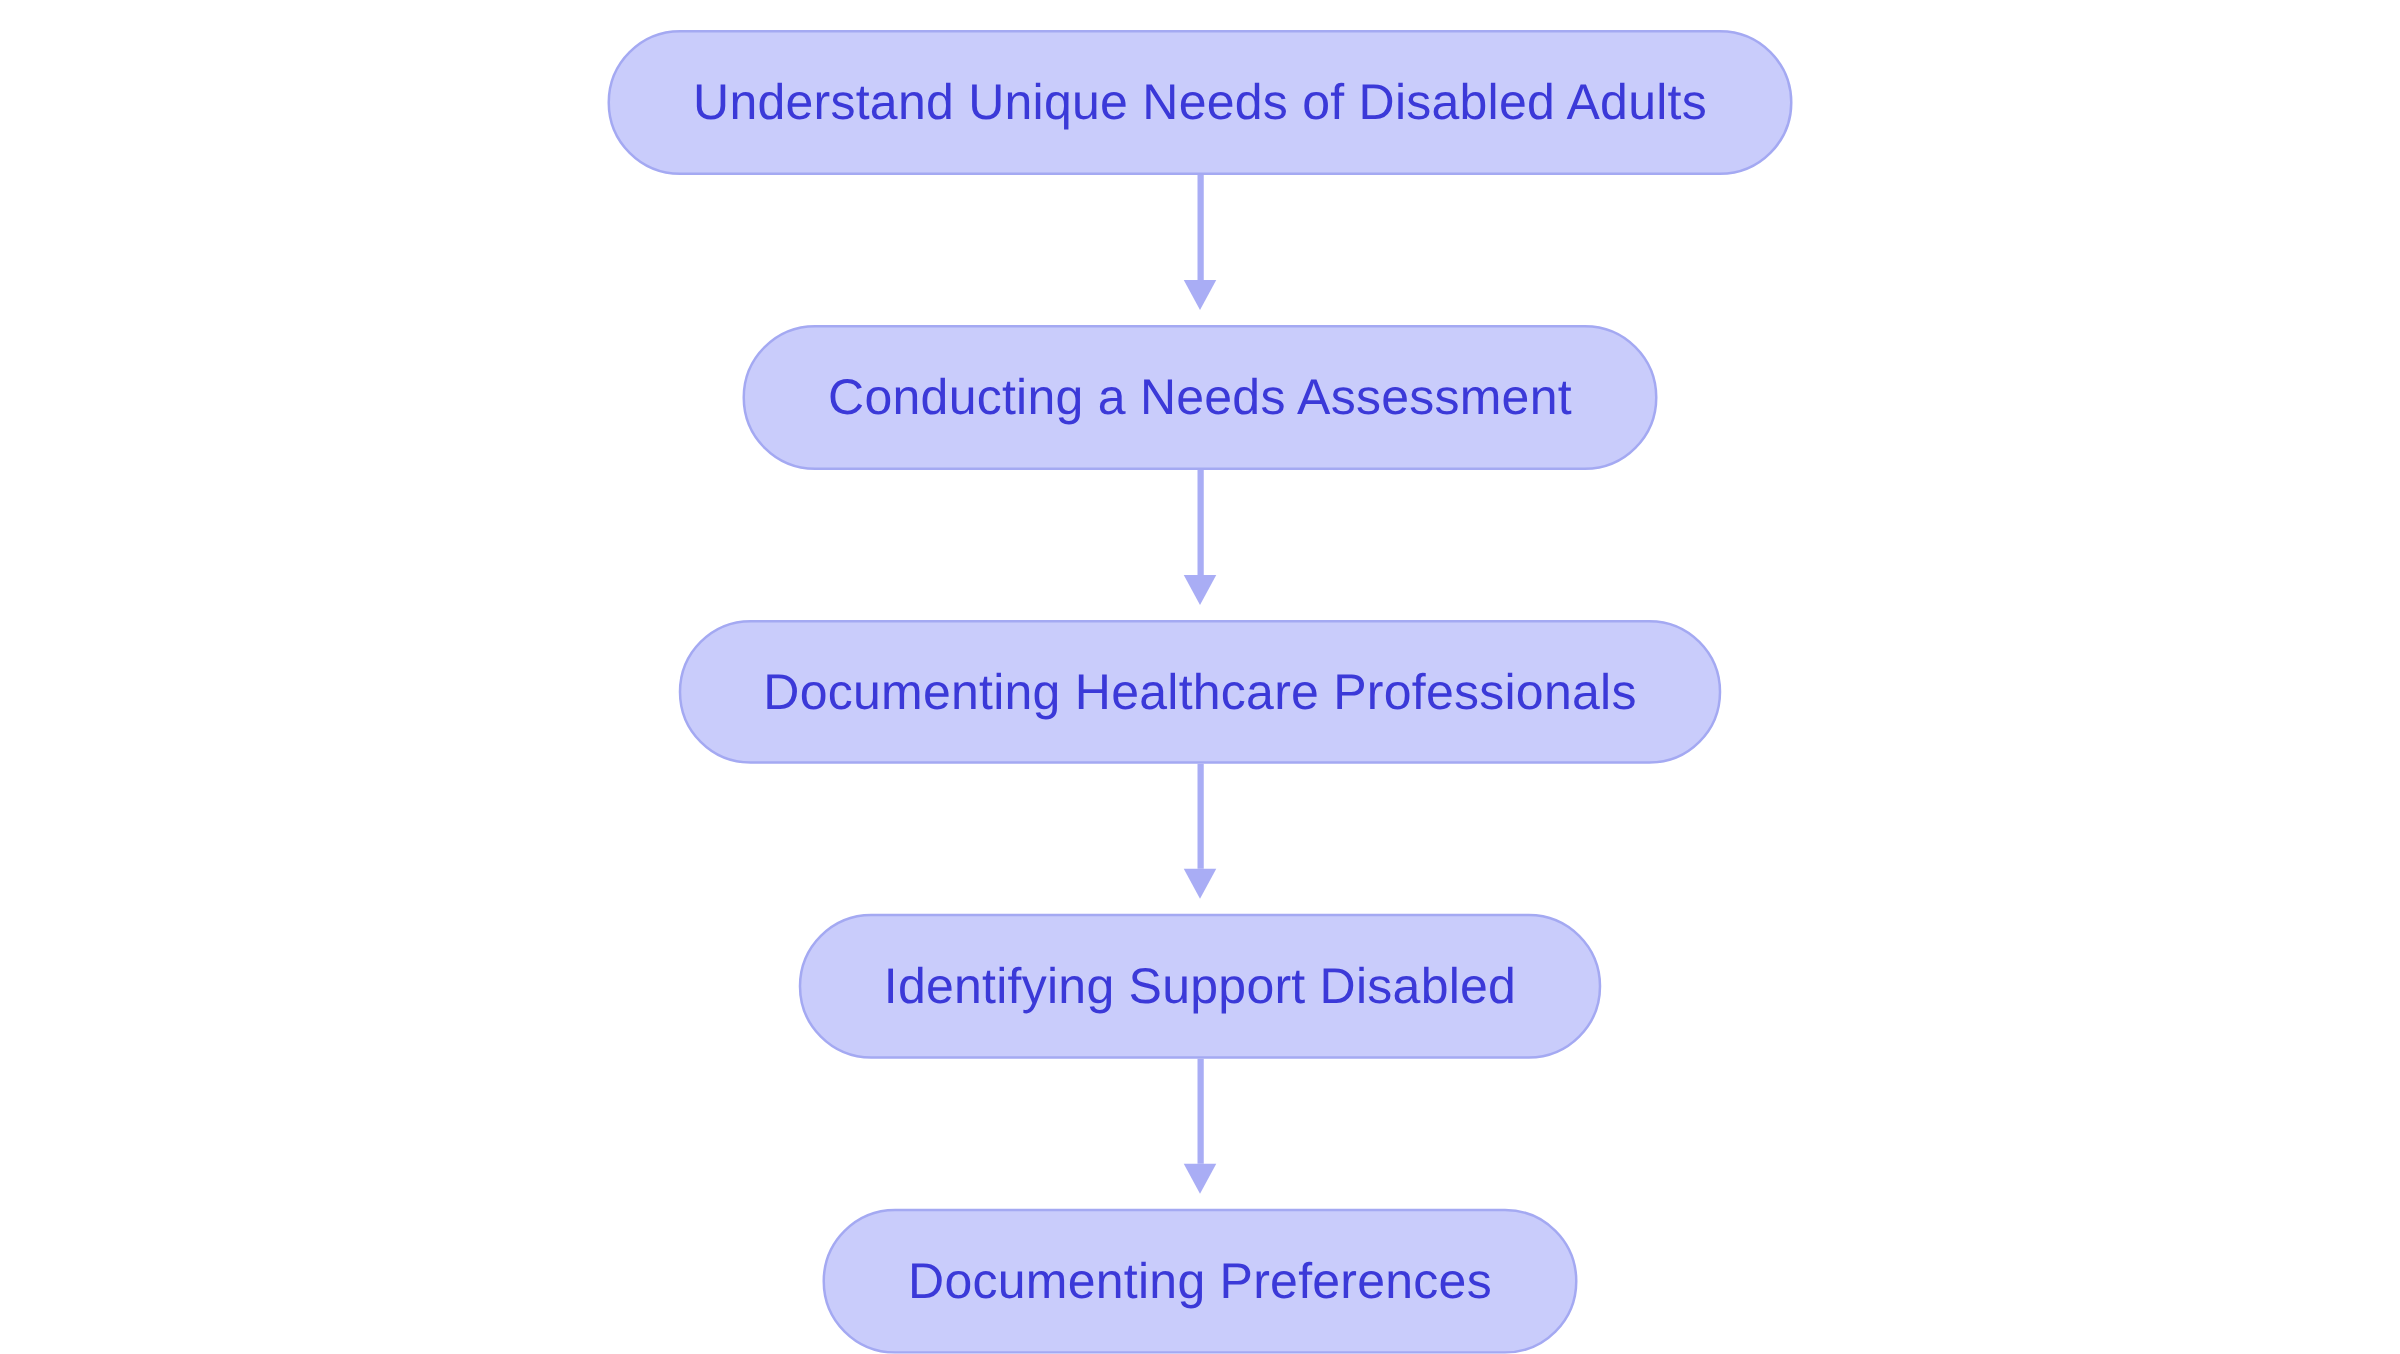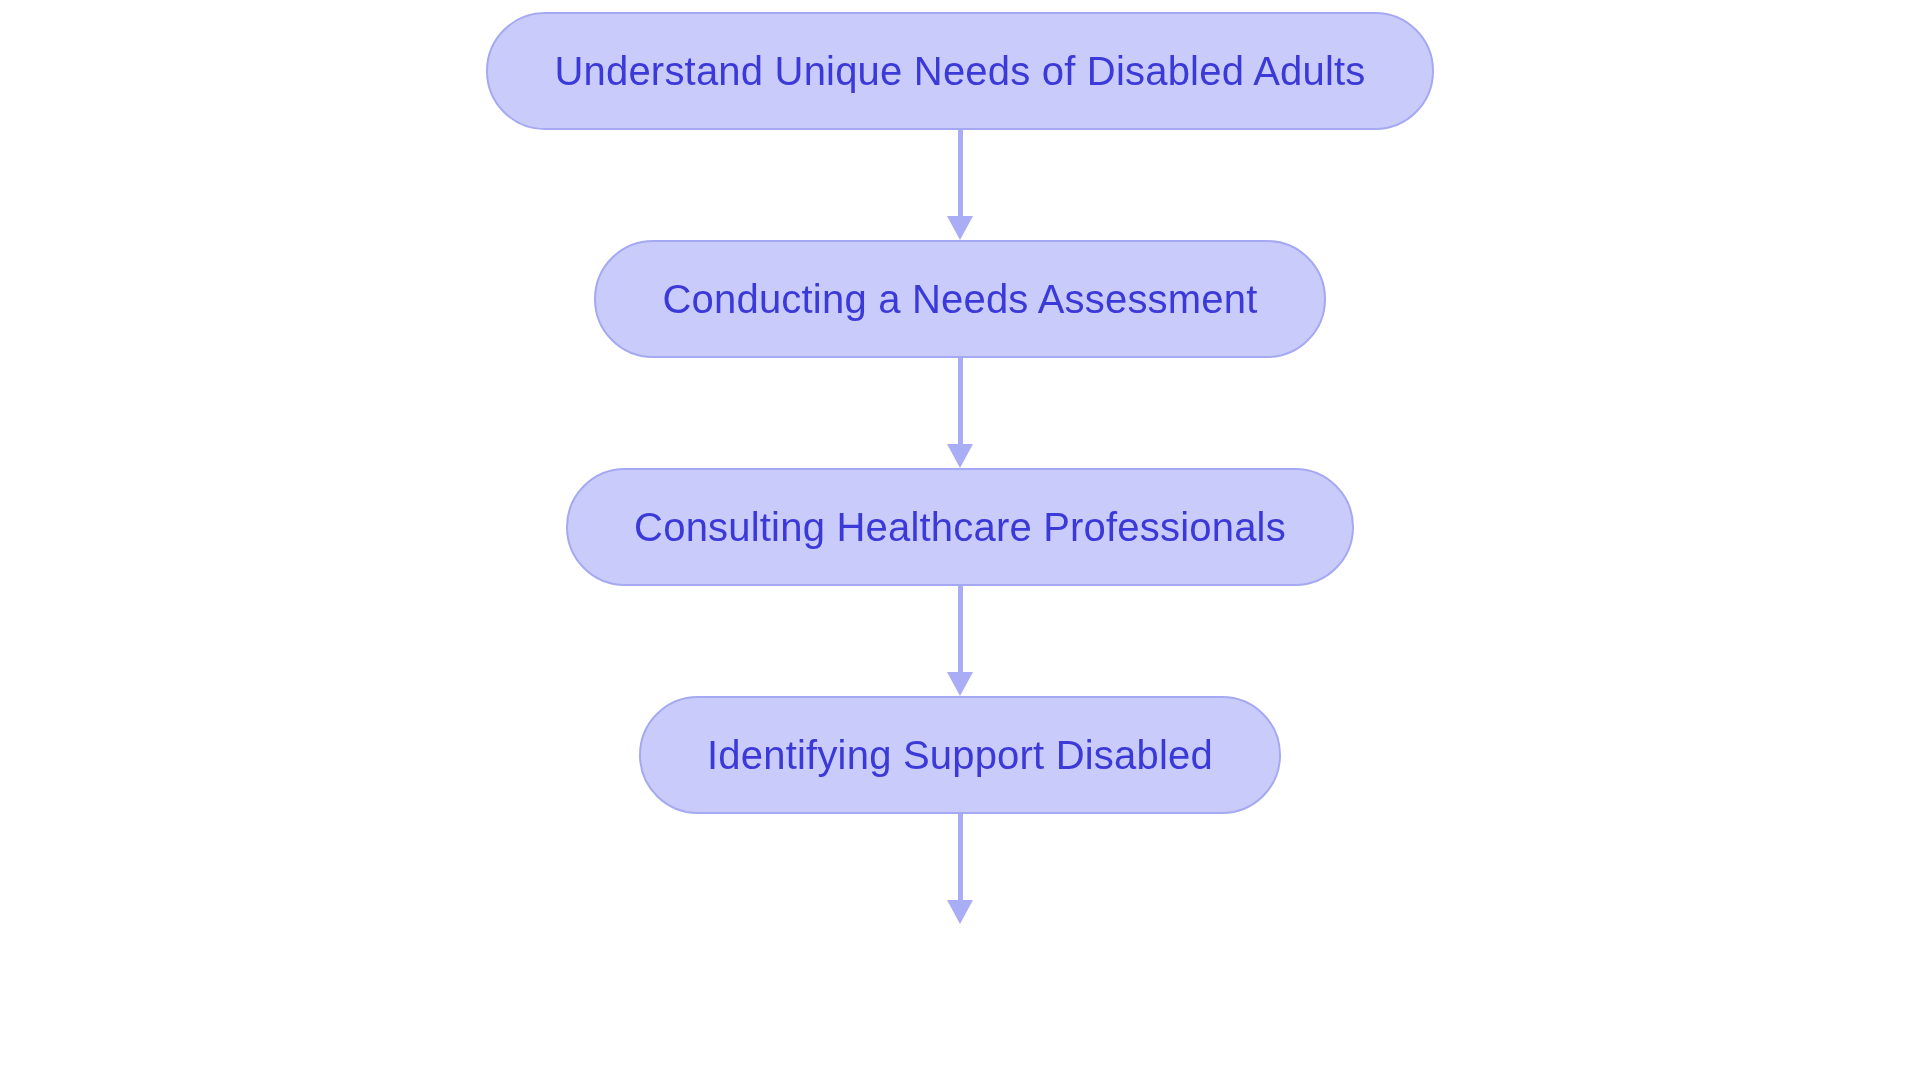--- a/index.html
+++ b/index.html
@@ -34,20 +34,21 @@
     border-radius: 999px;
     height: 118px;
     color: #3b39d8;
     font-size: 40px;
     font-weight: 400;
     letter-spacing: 0.2px;
     line-height: 1;
     white-space: nowrap;
     padding: 0 66px;
     font-family: "Liberation Sans", sans-serif;
+    margin-top: 12px;
   }
 
   .node-label {
     color: #3b39d8;
     font-size: 40px;
     font-family: "Liberation Sans", sans-serif;
     white-space: nowrap;
   }
 
   .connector {
@@ -91,31 +92,34 @@
   <div class="node">
     <span class="node-label">Conducting a Needs Assessment</span>
   </div>
 
   <div class="connector">
     <div class="connector-line"></div>
     <div class="connector-arrowhead"></div>
   </div>
 
   <div class="node">
-    <span class="node-label">Consulting Healthcare Professionals</span>
+    <span class="node-label">Documenting Healthcare Professionals</span>
   </div>
 
   <div class="connector">
     <div class="connector-line"></div>
     <div class="connector-arrowhead"></div>
   </div>
 
   <div class="node">
     <span class="node-label">Identifying Support Disabled</span>
   </div>
 
   <div class="connector">
     <div class="connector-line"></div>
     <div class="connector-arrowhead"></div>
   </div>
 
+  <div class="node">
+    <span class="node-label">Documenting Preferences</span>
+  </div>
 
 </div>
 
 </body></html>

